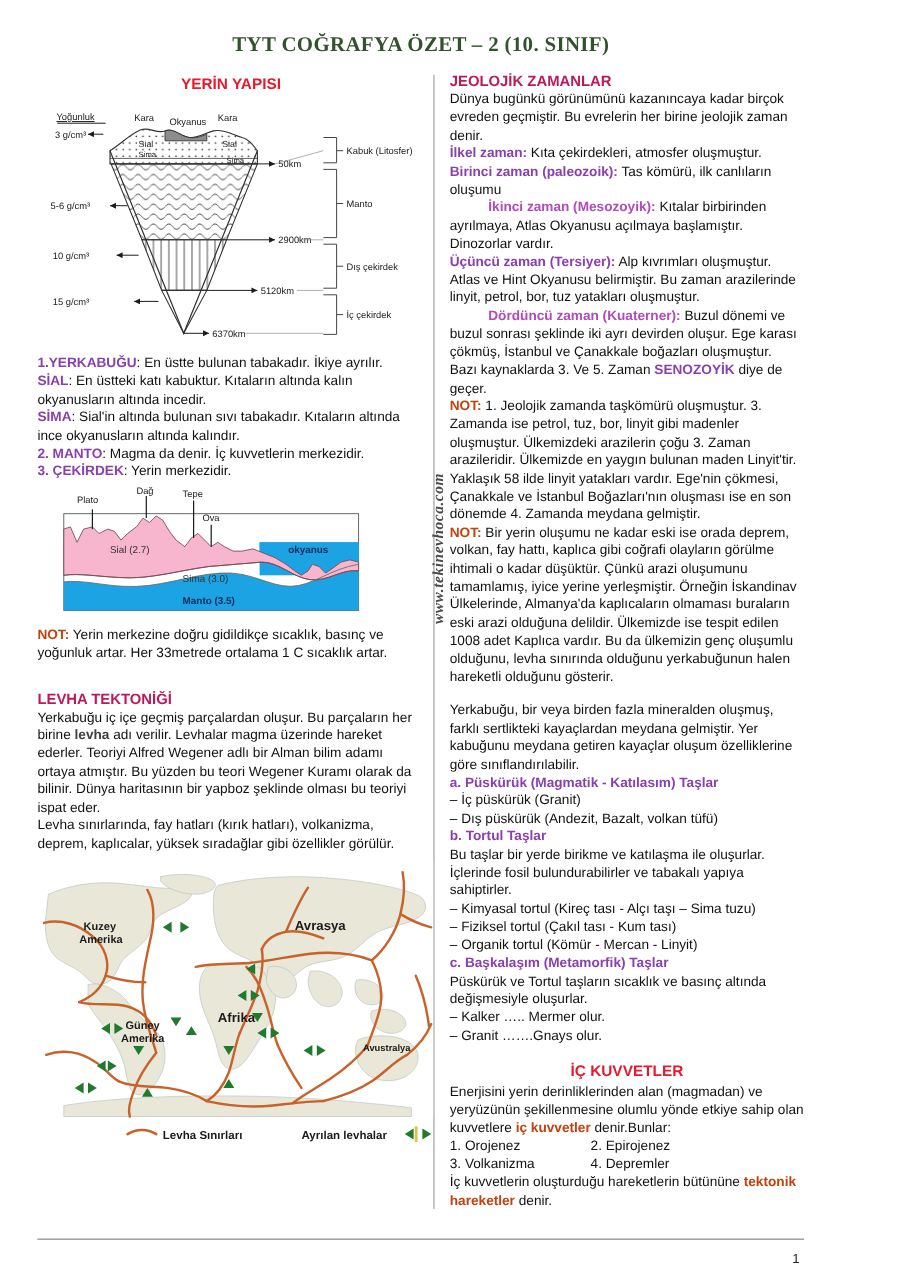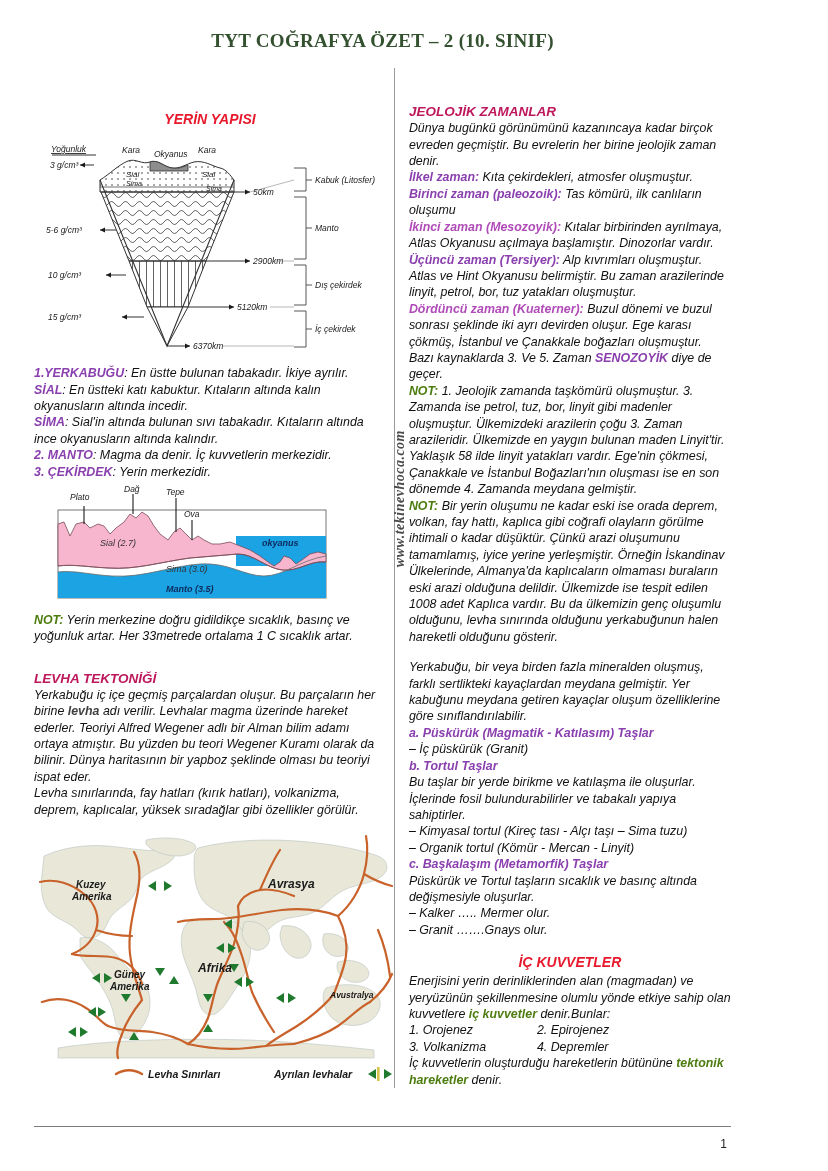--- a/index.html
+++ b/index.html
@@ -26,23 +26,22 @@
     text-align: center;
     font-family: "Liberation Serif", serif;
     font-weight: bold;
     font-size: 19px;
     color: #33502f;
     letter-spacing: .3px;
     margin: 8px 0 14px 0;
   }
   .columns {
     display: flex;
-    align-items: flex-end;
-    position: relative;
-    font-style: italic;
+    align-items: flex-start;
+    position: relative;
   }
   .col-left {
     width: 360px;
     padding-right: 8px;
     box-sizing: border-box;
   }
   .divider {
     width: 1px;
     background: #9a9a9a;
     align-self: stretch;
@@ -83,22 +82,22 @@
     font-weight: bold;
     margin: 0 0 1px 0;
   }
   p, .line {
     font-size: 12.4px;
     line-height: 16.4px;
     margin: 0;
   }
   .blk { margin-bottom: 0px; }
   .kw-purple { color: #8a3fae; font-weight: bold; }
-  .kw-purple2 { color: #b04bb8; font-weight: bold; }
-  .kw-red { color: #4d7c0f; font-weight: bold; }
+  .kw-purple2 { color: #b04bb8; font-weight: bold; margin-left: 35px; }
+  .kw-red { color: #c2410c; font-weight: bold; }
   .kw-bold { font-weight: bold; color: #404040; }
   .spacer-14 { height: 14px; }
   .spacer-26 { height: 26px; }
 
   
   .earth-fig {
     width: 352px;
     height: 222px;
     position: relative;
     margin: 2px 0 8px 4px;
@@ -444,23 +443,25 @@
       <p class="line"><span>Bazı kaynaklarda 3. Ve 5. Zaman </span><span class="kw-purple">SENOZOYİK</span><span> diye de geçer.</span></p>
 
       <p class="line"><span class="kw-red">NOT:</span><span> 1. Jeolojik zamanda taşkömürü oluşmuştur. 3. Zamanda ise petrol, tuz, bor, linyit gibi madenler oluşmuştur. Ülkemizdeki arazilerin çoğu 3. Zaman arazileridir. Ülkemizde en yaygın bulunan maden Linyit'tir. Yaklaşık 58 ilde linyit yatakları vardır.  Ege'nin çökmesi, Çanakkale ve İstanbul Boğazları'nın oluşması ise en son dönemde 4. Zamanda meydana gelmiştir.</span></p>
       <p class="line"><span class="kw-red">NOT:</span><span> Bir yerin oluşumu ne kadar eski ise orada deprem, volkan, fay hattı, kaplıca gibi coğrafi olayların görülme ihtimali o kadar düşüktür. Çünkü arazi oluşumunu tamamlamış, iyice yerine yerleşmiştir. Örneğin İskandinav Ülkelerinde, Almanya'da kaplıcaların olmaması buraların eski arazi olduğuna delildir. Ülkemizde ise tespit edilen 1008 adet Kaplıca vardır. Bu da ülkemizin genç oluşumlu olduğunu, levha sınırında olduğunu yerkabuğunun halen hareketli olduğunu gösterir.</span></p>
 
       <div class="spacer-14"></div>
 
       <p class="line">Yerkabuğu, bir veya birden fazla mineralden oluşmuş, farklı sertlikteki kayaçlardan meydana gelmiştir. Yer kabuğunu meydana getiren kayaçlar oluşum özelliklerine göre sınıflandırılabilir.</p>
       <p class="line kw-purple">a. Püskürük (Magmatik - Katılasım) Taşlar</p>
       <p class="line">– İç püskürük (Granit)</p>
+      <p class="line">– Dış püskürük (Andezit, Bazalt, volkan tüfü)</p>
       <p class="line kw-purple">b. Tortul Taşlar</p>
       <p class="line">Bu taşlar bir yerde birikme ve katılaşma ile oluşurlar. İçlerinde fosil bulundurabilirler ve tabakalı yapıya sahiptirler.</p>
       <p class="line">– Kimyasal tortul (Kireç tası - Alçı taşı – Sima tuzu)</p>
+      <p class="line">– Fiziksel tortul (Çakıl tası - Kum tası)</p>
       <p class="line">– Organik tortul (Kömür - Mercan - Linyit)</p>
       <p class="line kw-purple">c. Başkalaşım (Metamorfik) Taşlar</p>
       <p class="line">Püskürük ve Tortul taşların sıcaklık ve basınç altında değişmesiyle oluşurlar.</p>
       <p class="line">– Kalker ….. Mermer olur.</p>
       <p class="line">– Granit …….Gnays olur.</p>
 
       <div class="ic-title">İÇ KUVVETLER</div>
       <p class="line"><span>Enerjisini yerin derinliklerinden alan (magmadan) ve yeryüzünün şekillenmesine olumlu yönde etkiye sahip olan kuvvetlere </span><span class="kw-red">iç kuvvetler</span><span> denir.Bunlar:</span></p>
       <div class="two-col-list">
         <span>1. Orojenez</span>

